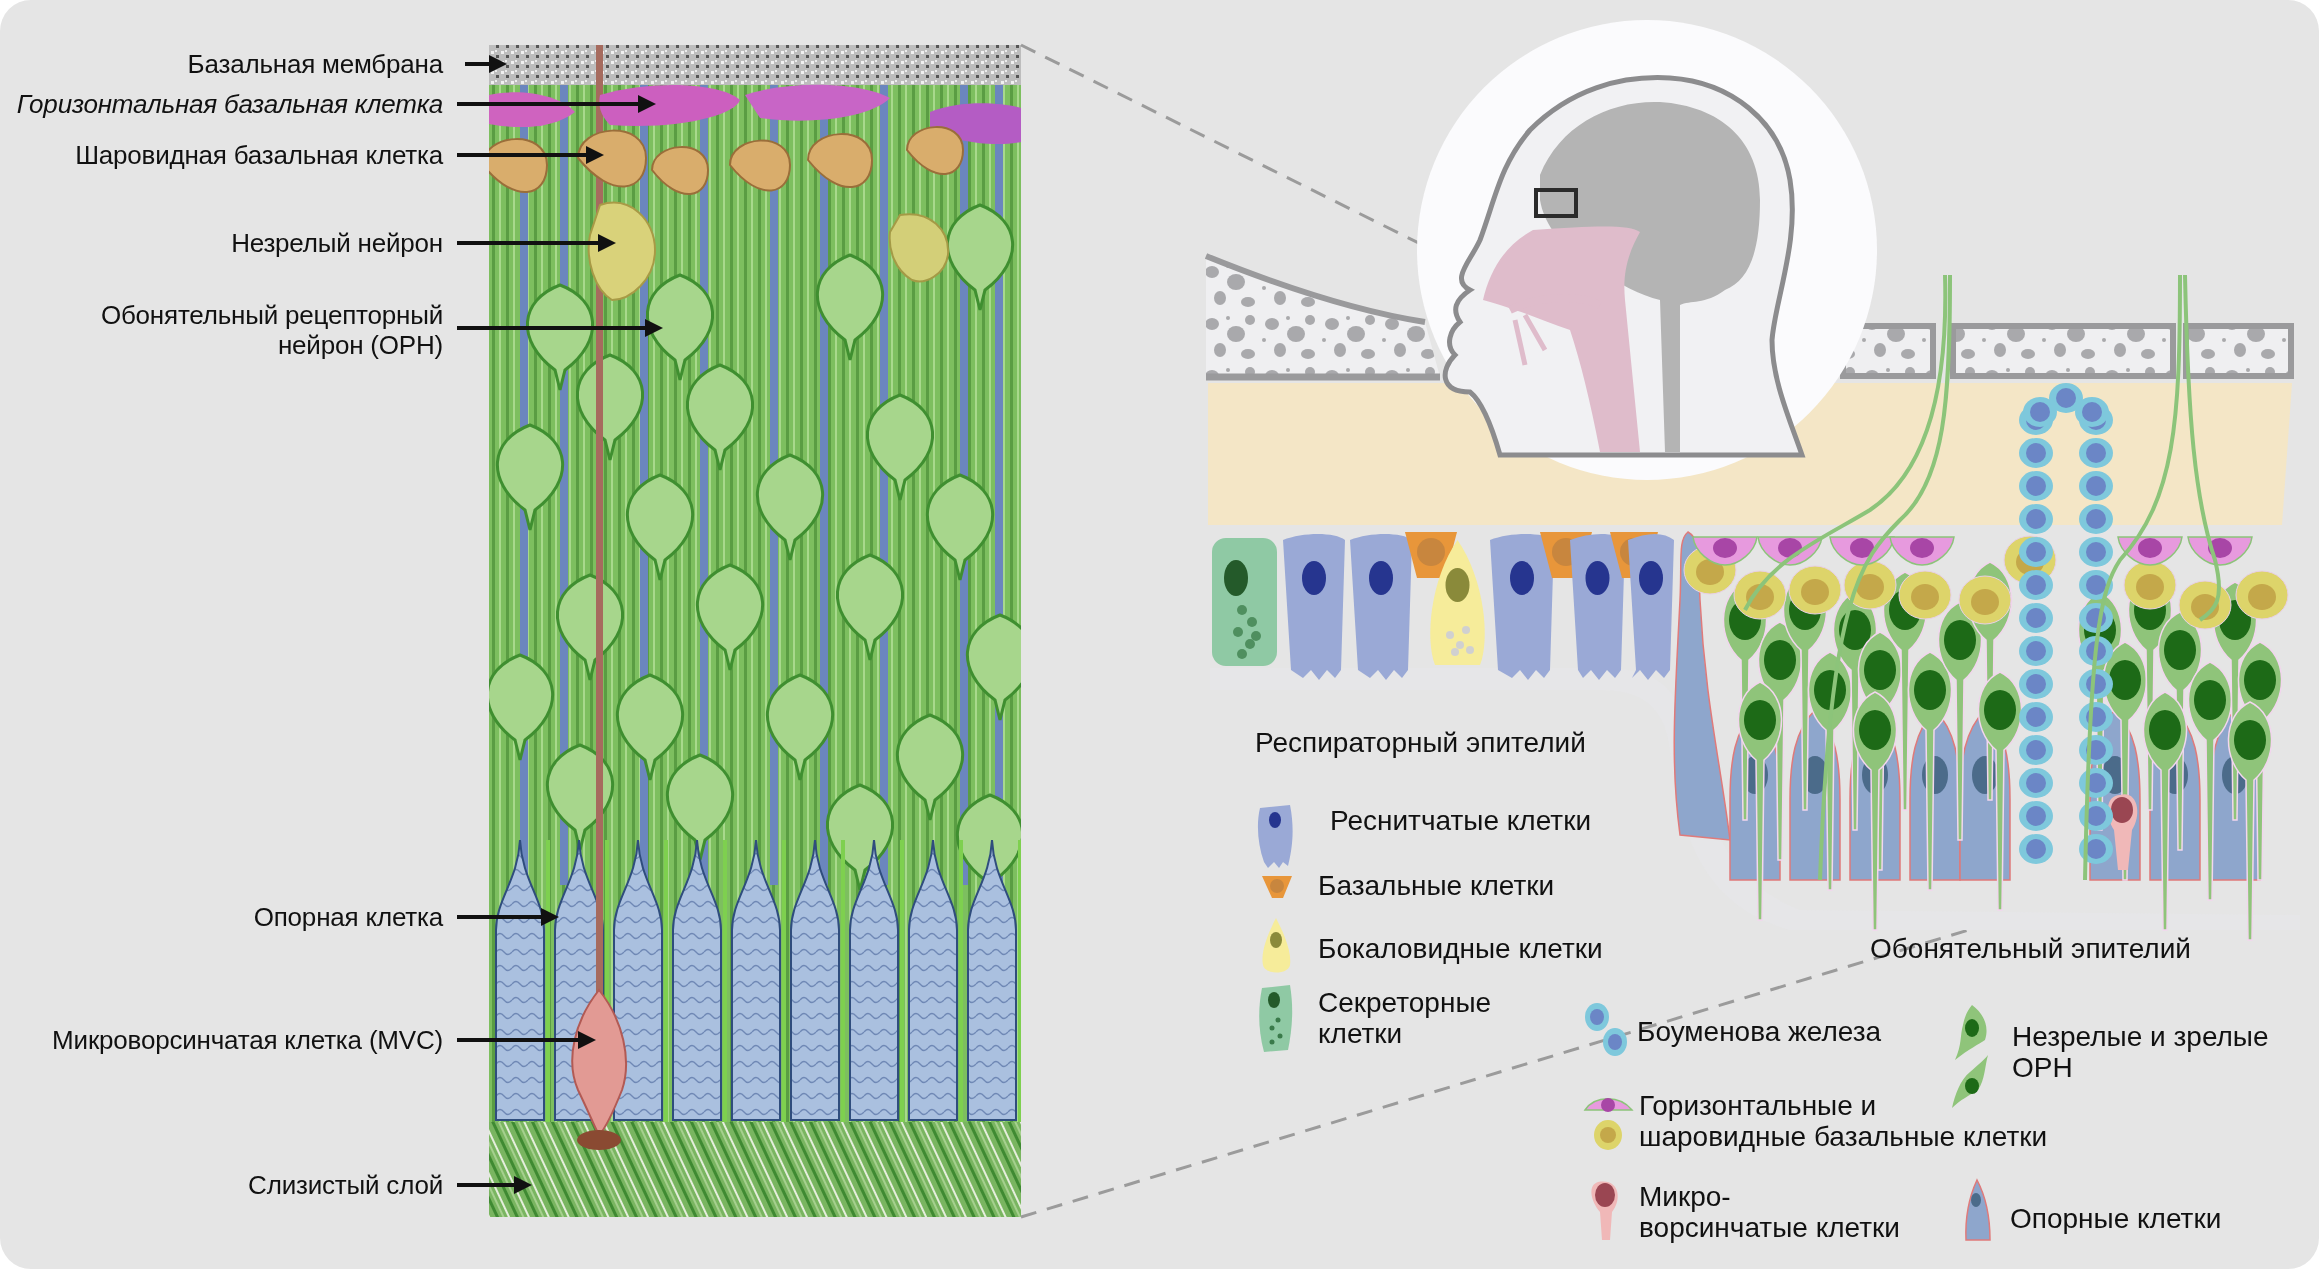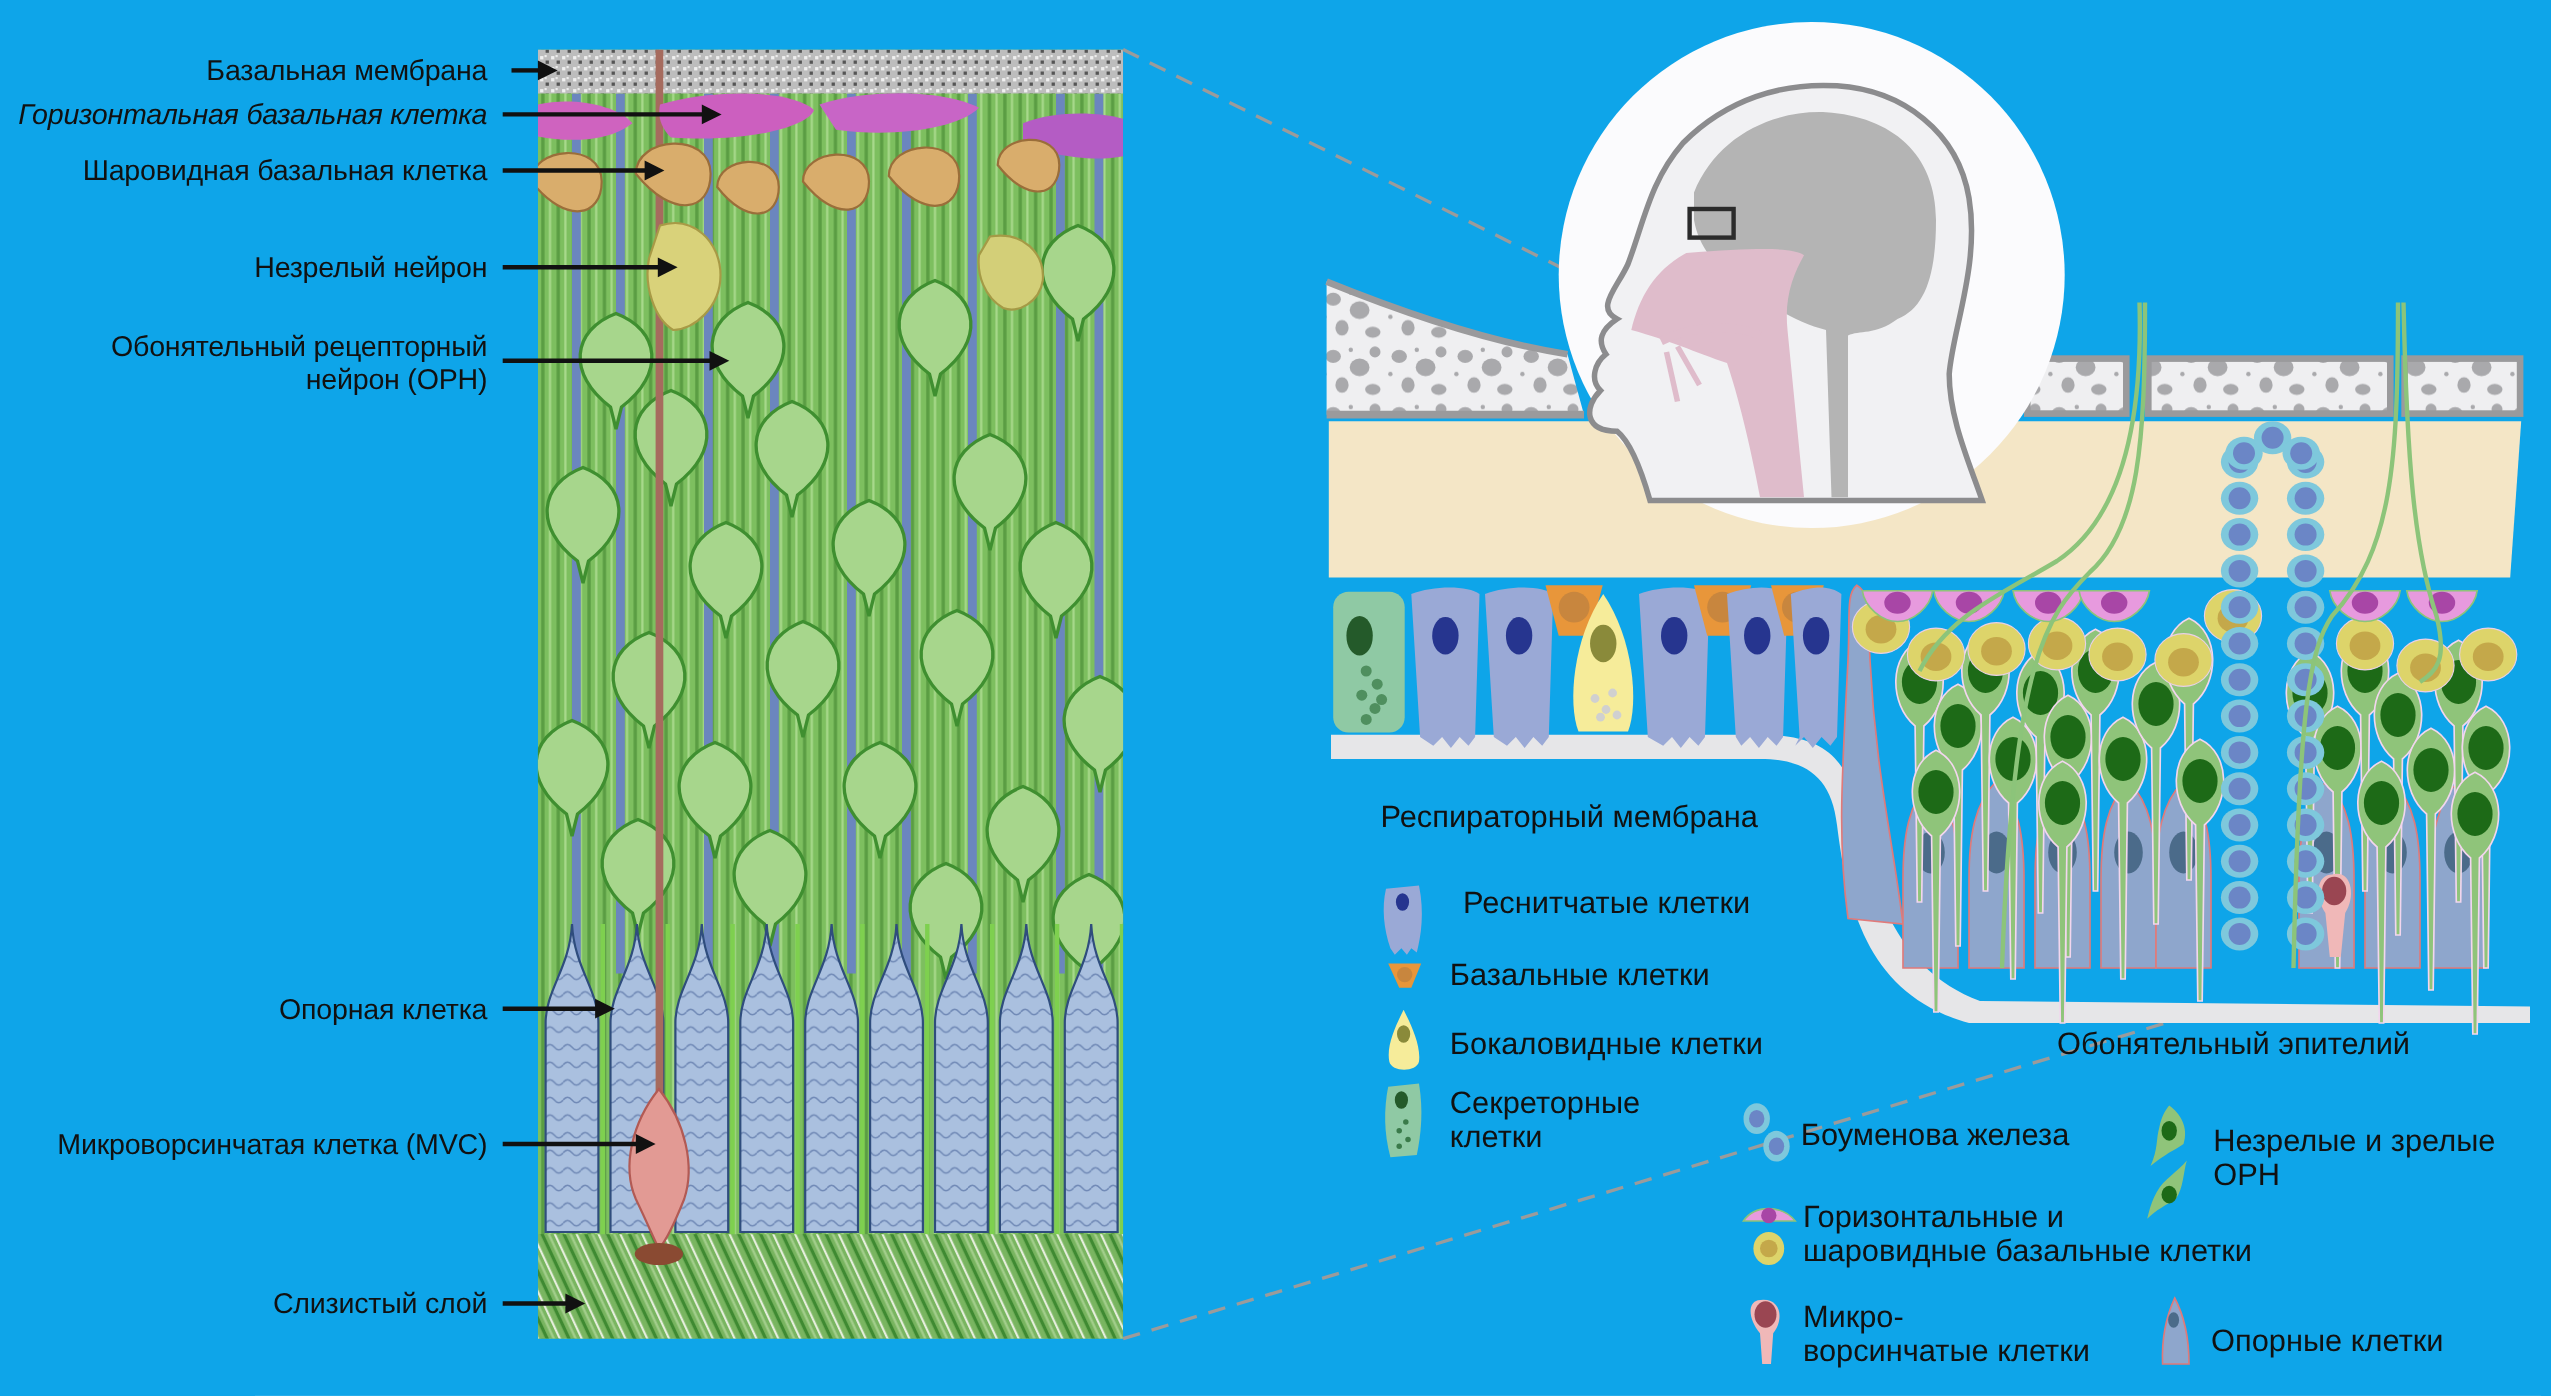--- a/index.html
+++ b/index.html
@@ -1,16 +1,16 @@
 <!DOCTYPE html>
 <html><head>
 <meta charset="utf-8">
 <style>
   html, body { margin: 0; padding: 0; background: #ffffff; }
-  #canvas { position: relative; width: 2319px; height: 1269px; overflow: hidden; background: #0ea5e9; font-family: "Liberation Sans", "DejaVu Sans", sans-serif; color: #111; }
+  #canvas { position: relative; width: 2319px; height: 1269px; overflow: hidden; background: #e5e5e5; font-family: "Liberation Sans", "DejaVu Sans", sans-serif; color: #111; border-radius: 31px; }
   #art { position: absolute; left: 0; top: 0; }
   .lbl { position: absolute; font-size: 26px; line-height: 30px; color: #111; white-space: nowrap; letter-spacing: -0.2px; }
   .lbl-r { text-align: right; }
   .leg { position: absolute; font-size: 28px; line-height: 31px; color: #111; white-space: nowrap; }
   .leg-title { position: absolute; font-size: 28px; line-height: 32px; color: #111; white-space: nowrap; }
   .ml span { display: block; }
 </style>
 </head>
 <body>
 
@@ -633,21 +633,21 @@
   <div class="lbl lbl-r" style="right:1876px; top:140px;text-align:center;">Шаровидная базальная клетка</div>
   <div class="lbl lbl-r" style="right:1876px; top:228px;">Незрелый нейрон</div>
   <div class="lbl lbl-r ml" style="right:1876px; top:300px;">
     <span>Обонятельный рецепторный</span>
     <span>нейрон (ОРН)</span>
   </div>
   <div class="lbl lbl-r" style="right:1876px; top:902px;">Опорная клетка</div>
   <div class="lbl lbl-r" style="right:1876px; top:1025px;">Микроворсинчатая клетка (MVC)</div>
   <div class="lbl lbl-r" style="right:1876px; top:1170px;">Слизистый слой</div>
 
-  <div class="leg-title" style="left:1255px; top:727px;">Респираторный мембрана</div>
+  <div class="leg-title" style="left:1255px; top:727px;">Респираторный эпителий</div>
   <div class="leg" style="left:1318px; top:805px;margin-left:12px;">Реснитчатые клетки</div>
   <div class="leg" style="left:1318px; top:870px;">Базальные клетки</div>
   <div class="leg" style="left:1318px; top:933px;">Бокаловидные клетки</div>
   <div class="leg ml" style="left:1318px; top:987px;">
     <span>Секреторные</span>
     <span>клетки</span>
   </div>
 
   <div class="leg-title" style="left:1870px; top:933px;">Обонятельный эпителий</div>
   <div class="leg" style="left:1637px; top:1016px;">Боуменова железа</div>

